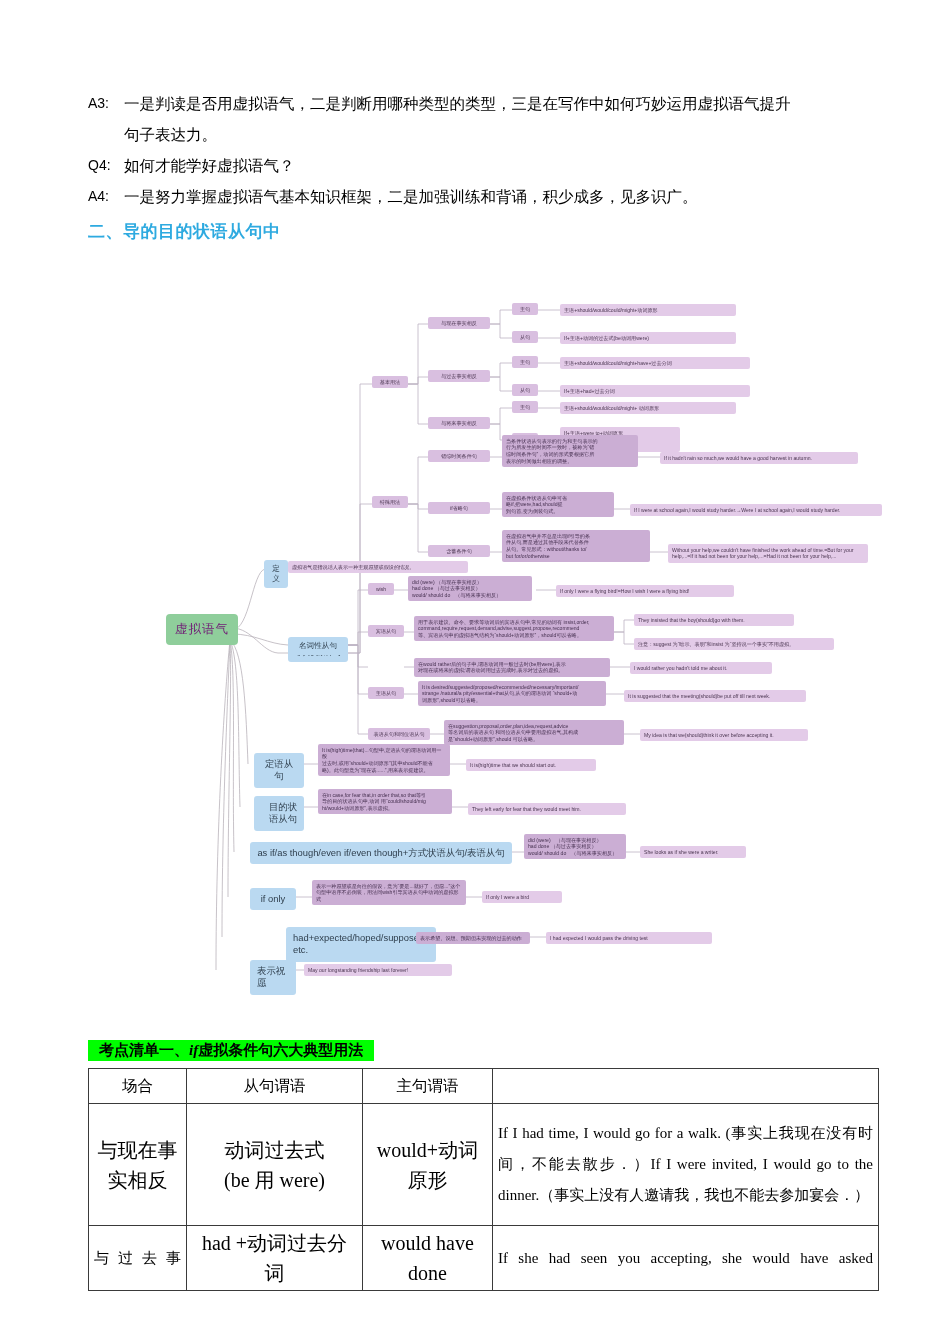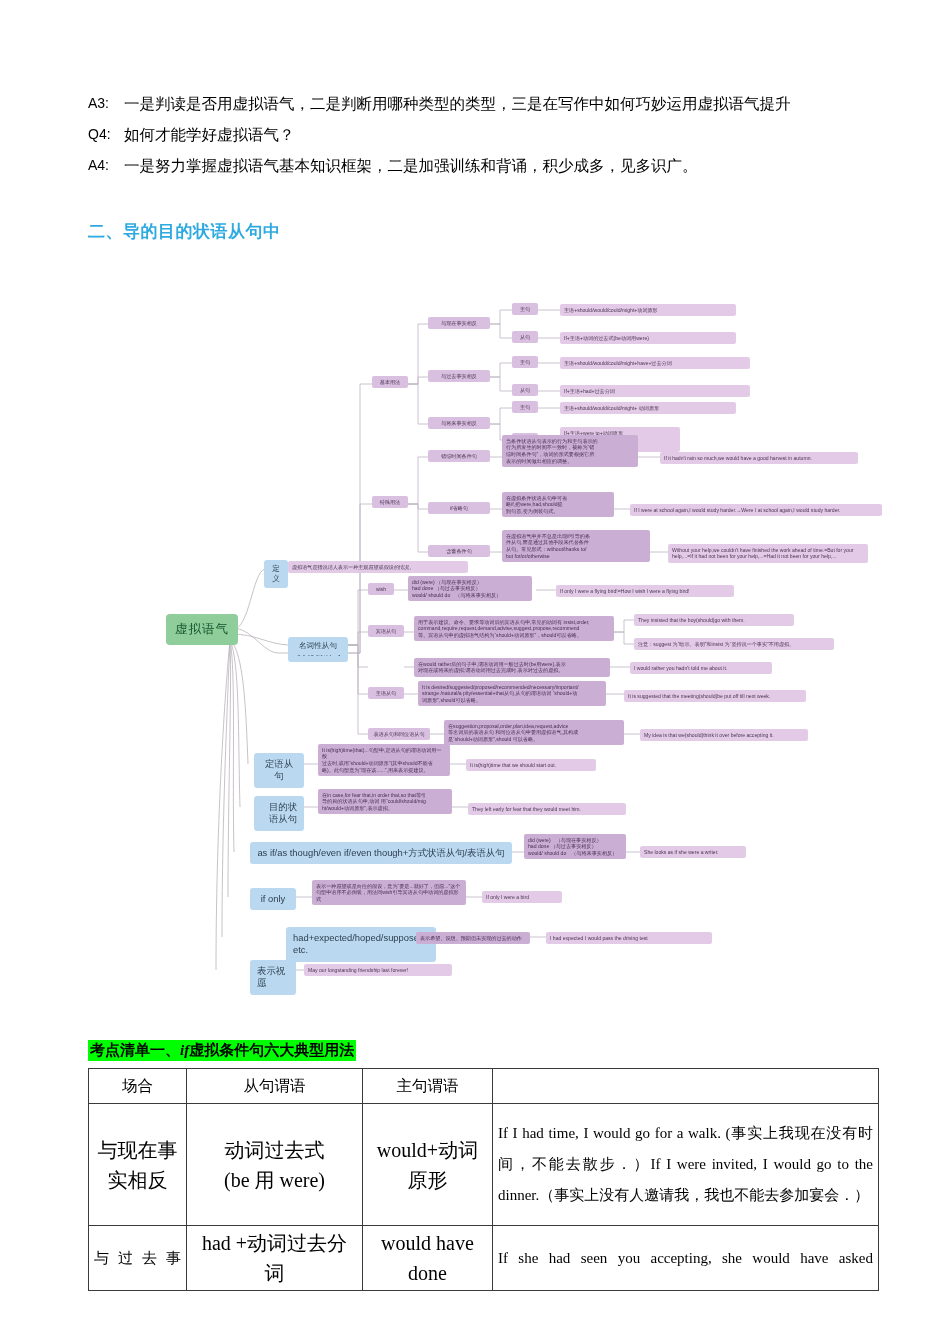--- a/index.html
+++ b/index.html
@@ -32,21 +32,21 @@
   .map{position:absolute;left:0;top:272px;width:950px;height:720px;}
   .map svg{position:absolute;left:0;top:0;}
   .node{
     position:absolute;
     box-sizing:border-box;
     font-family:"Liberation Sans","DejaVu Sans",sans-serif;
     line-height:1.32;
     white-space:pre-line;
   }
   .n-root{
-    background:#8fce9b;color:#14532d;border-radius:4px;
+    background:#8fce9b;color:#701a75;border-radius:4px;
     font-size:12.5px;padding:7px 9px;letter-spacing:1px;
   }
   .n-blue{
     background:#bad9f1;color:#30404f;border-radius:3px;
     font-size:7.6px;padding:4px 6px;
   }
   .n-blue-lg{
     background:#bad9f1;color:#30404f;border-radius:3px;
     font-size:9.4px;padding:5px 7px;
   }
@@ -61,21 +61,21 @@
   .n-lilac{
     background:#e3cbe8;color:#4a3550;border-radius:2px;
     font-size:5.1px;padding:2.6px 4px;
   }
 
   
   .kp-head{
     position:absolute;left:88px;top:1040px;
     font-family:"Liberation Sans","DejaVu Sans",sans-serif;
     font-weight:bold;font-size:15px;color:#000;
-    background:#00ff00;padding:1px 2px;
+    background:#00ff00;padding:1px 11px;
   }
   .kp-head .en{font-family:"Liberation Serif","DejaVu Serif",serif;font-style:italic;}
 
   table.kp{
     position:absolute;left:88px;top:1068px;
     width:790px;border-collapse:collapse;
     table-layout:fixed;
     padding-left:46px;
   }
   table.kp td,table.kp th{
@@ -98,20 +98,21 @@
 </head>
 <body>
 
 <div class="page">
 
   <div class="qa">
     <div class="qa-row">
       <span class="qa-tag">A3:</span>
       <span class="qa-text">一是判读是否用虚拟语气，二是判断用哪种类型的类型，三是在写作中如何巧妙运用虚拟语气提升</span>
     </div>
+    <div class="qa-cont">句子表达力。</div>
     <div class="qa-row">
       <span class="qa-tag">Q4:</span>
       <span class="qa-text">如何才能学好虚拟语气？</span>
     </div>
     <div class="qa-row">
       <span class="qa-tag">A4:</span>
       <span class="qa-text">一是努力掌握虚拟语气基本知识框架，二是加强训练和背诵，积少成多，见多识广。</span>
     </div>
   </div>
 

